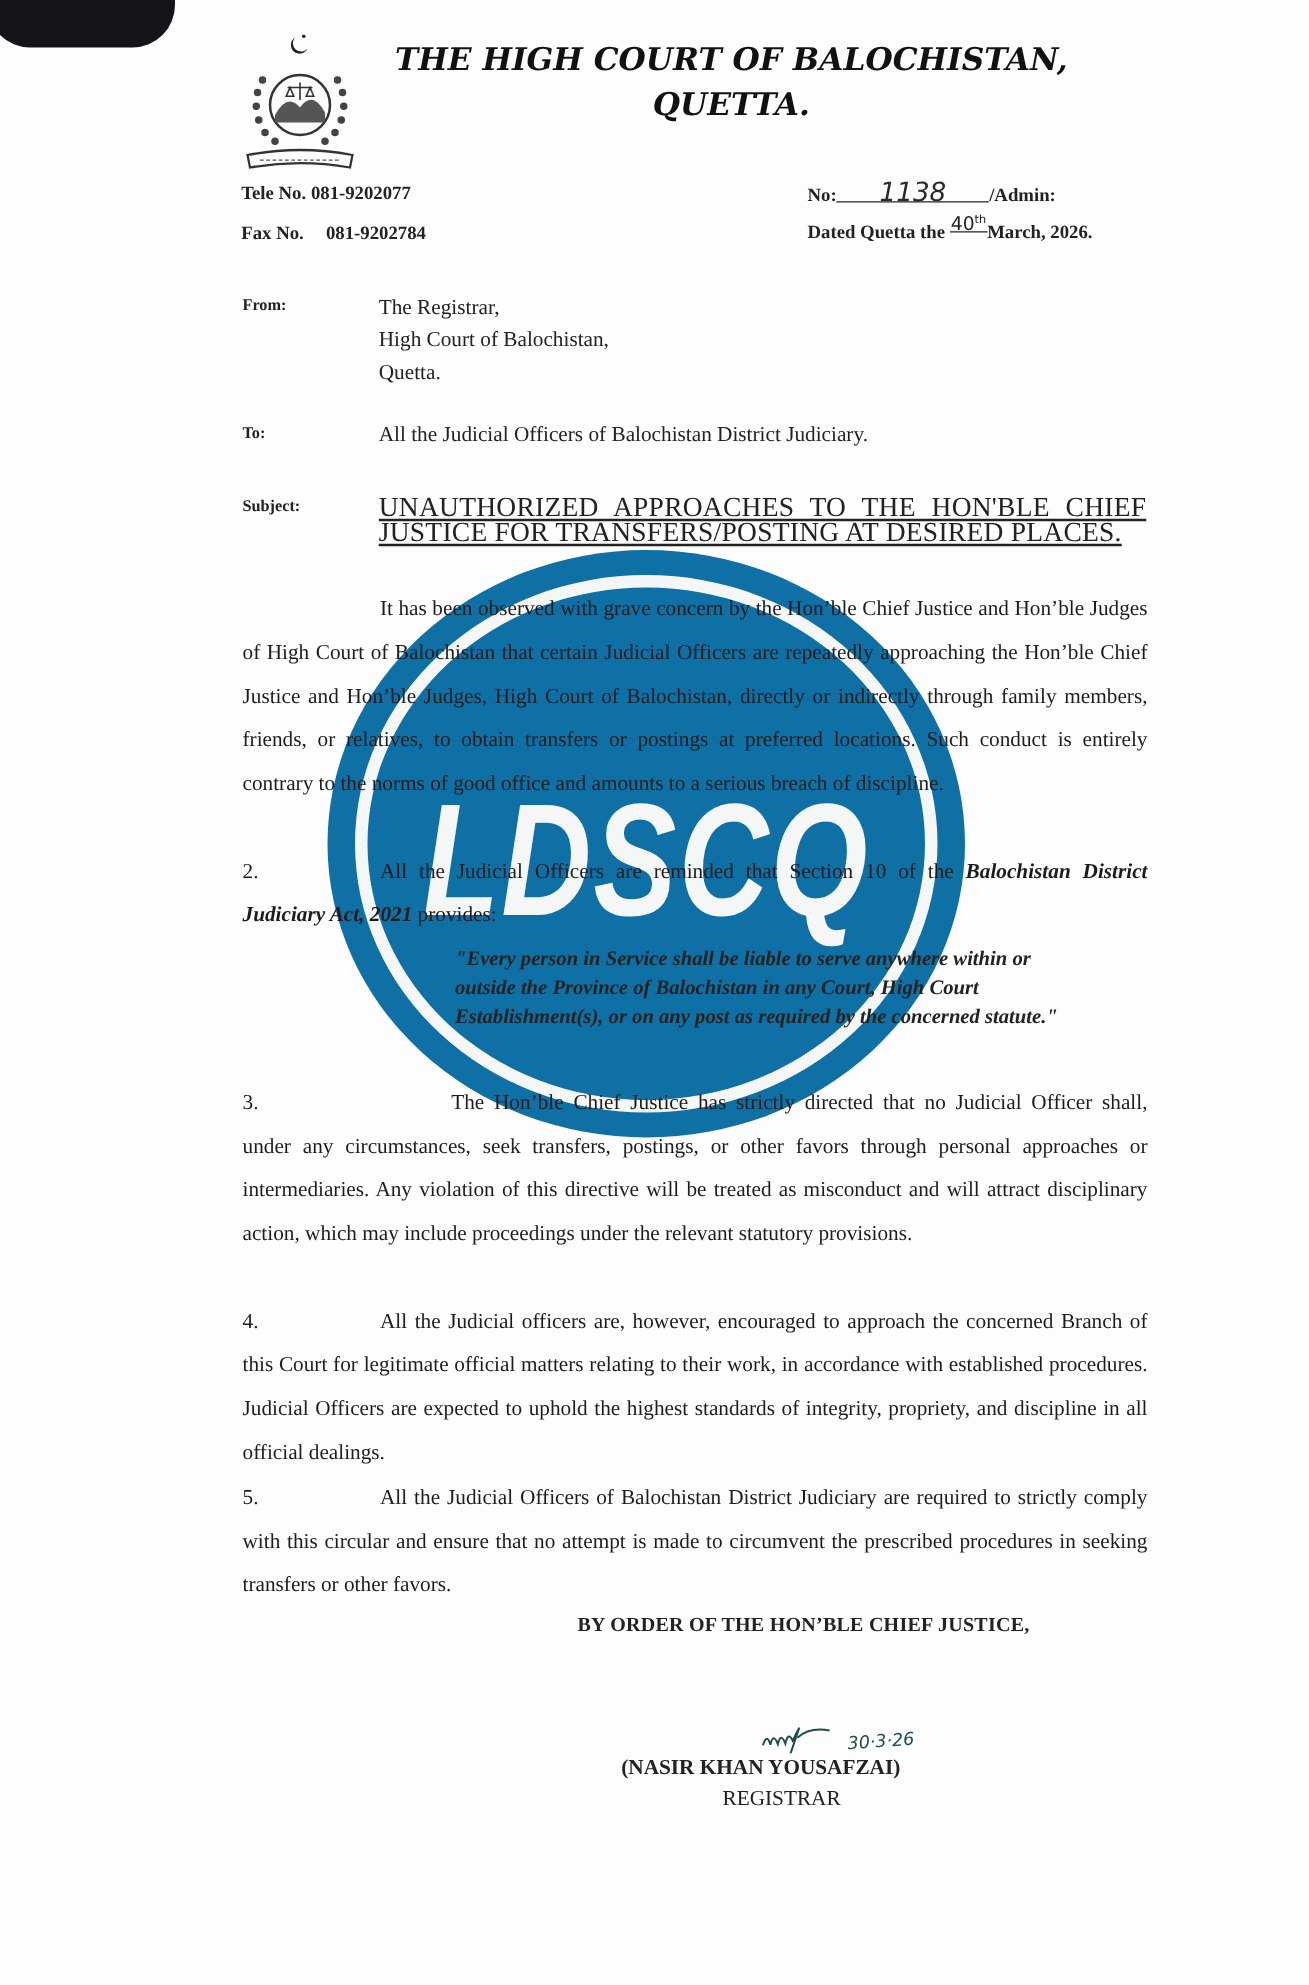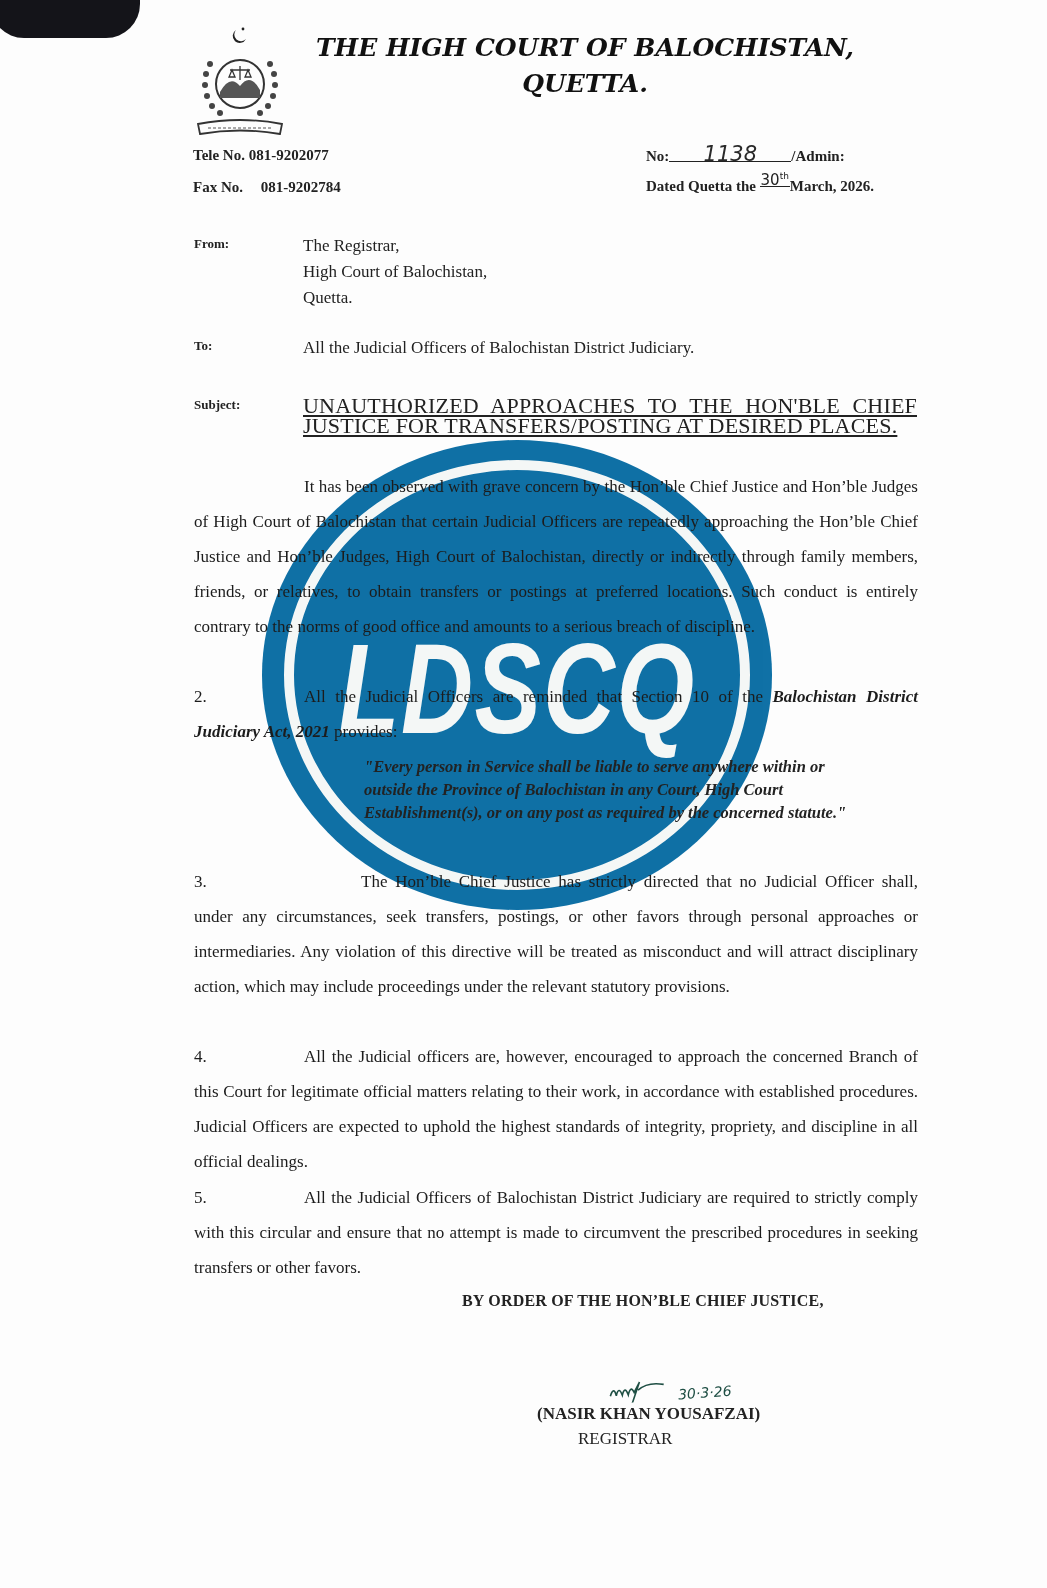--- a/index.html
+++ b/index.html
@@ -103,21 +103,21 @@
       font-weight: bold; font-size: 16px; color: #222; letter-spacing: 0.2px;
     }
     .signature {
       position: absolute; left: 608px; top: 1374px;
       font-family: "DejaVu Sans", sans-serif; font-style: italic;
       font-size: 18px; color: #1f4f44; transform: rotate(-4deg);
     }
     .signature .date-hand { font-size: 14px; margin-left: 4px; }
     .sig-name {
       position: absolute; left: 497px; top: 1404px;
-      font-weight: bold; font-size: 17px; color: #222; margin-left: 40px;
+      font-weight: bold; font-size: 17px; color: #222;
     }
     .sig-title {
       position: absolute; left: 578px; top: 1429px;
       font-weight: normal; font-size: 17px; color: #222;
     }
   </style>
 </head>
 <body>
 
 <div class="page-indicator">
@@ -169,21 +169,21 @@
     <div class="contact fax">
       <span class="lbl">Fax No.</span>
       <span>081-9202784</span>
     </div>
 
     <div class="refno">
       <span>No:</span><span class="blank">1138</span><span>/Admin:</span>
     </div>
     <div class="dated">
       <span>Dated Quetta the</span>
-      <span class="blank"><span>30</span><sup>th</sup></span><span>March, 2026.</span>
+      <span class="blank"><span>40</span><sup>th</sup></span><span>March, 2026.</span>
     </div>
 
     <div class="label" style="top:236px">From:</div>
     <div class="value" style="top:233px">
       <div>The Registrar,</div>
       <div>High Court of Balochistan,</div>
       <div>Quetta.</div>
     </div>
 
     <div class="label" style="top:338px">To:</div>

